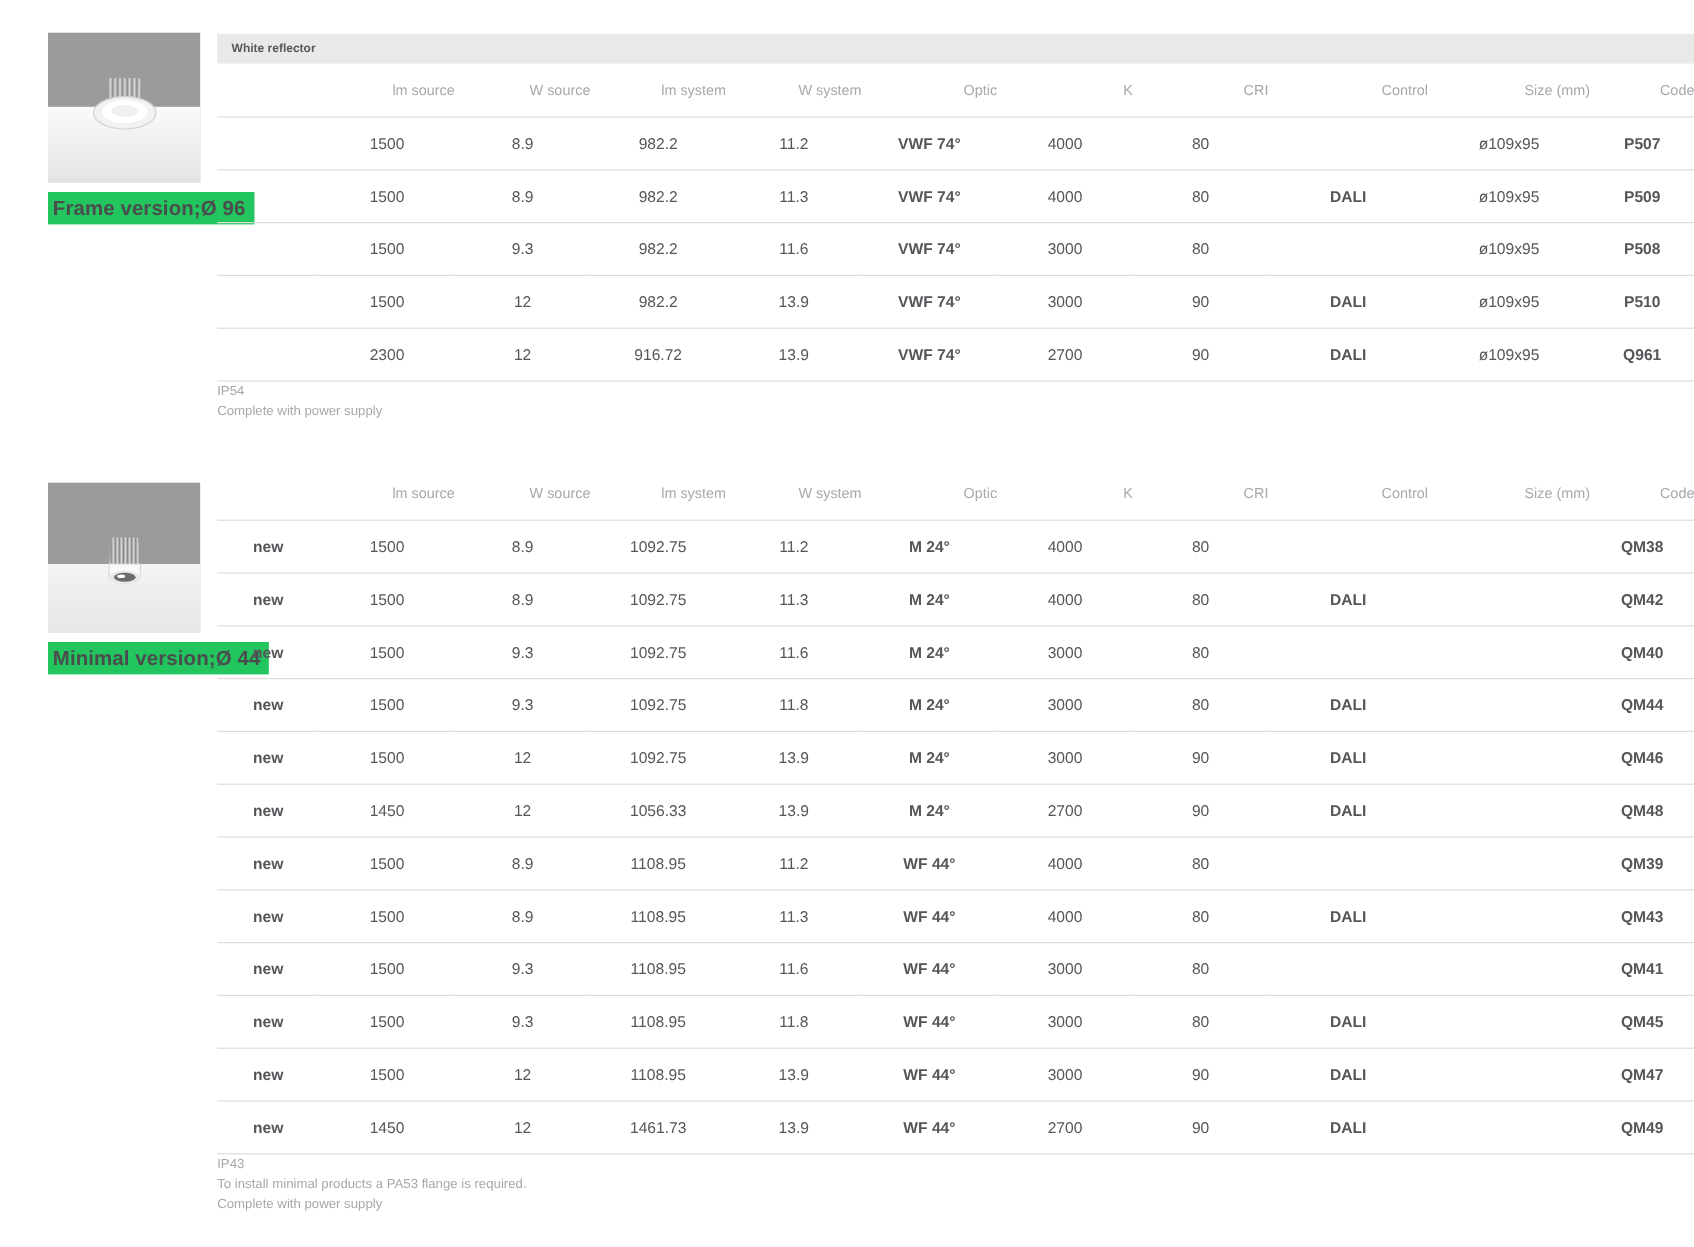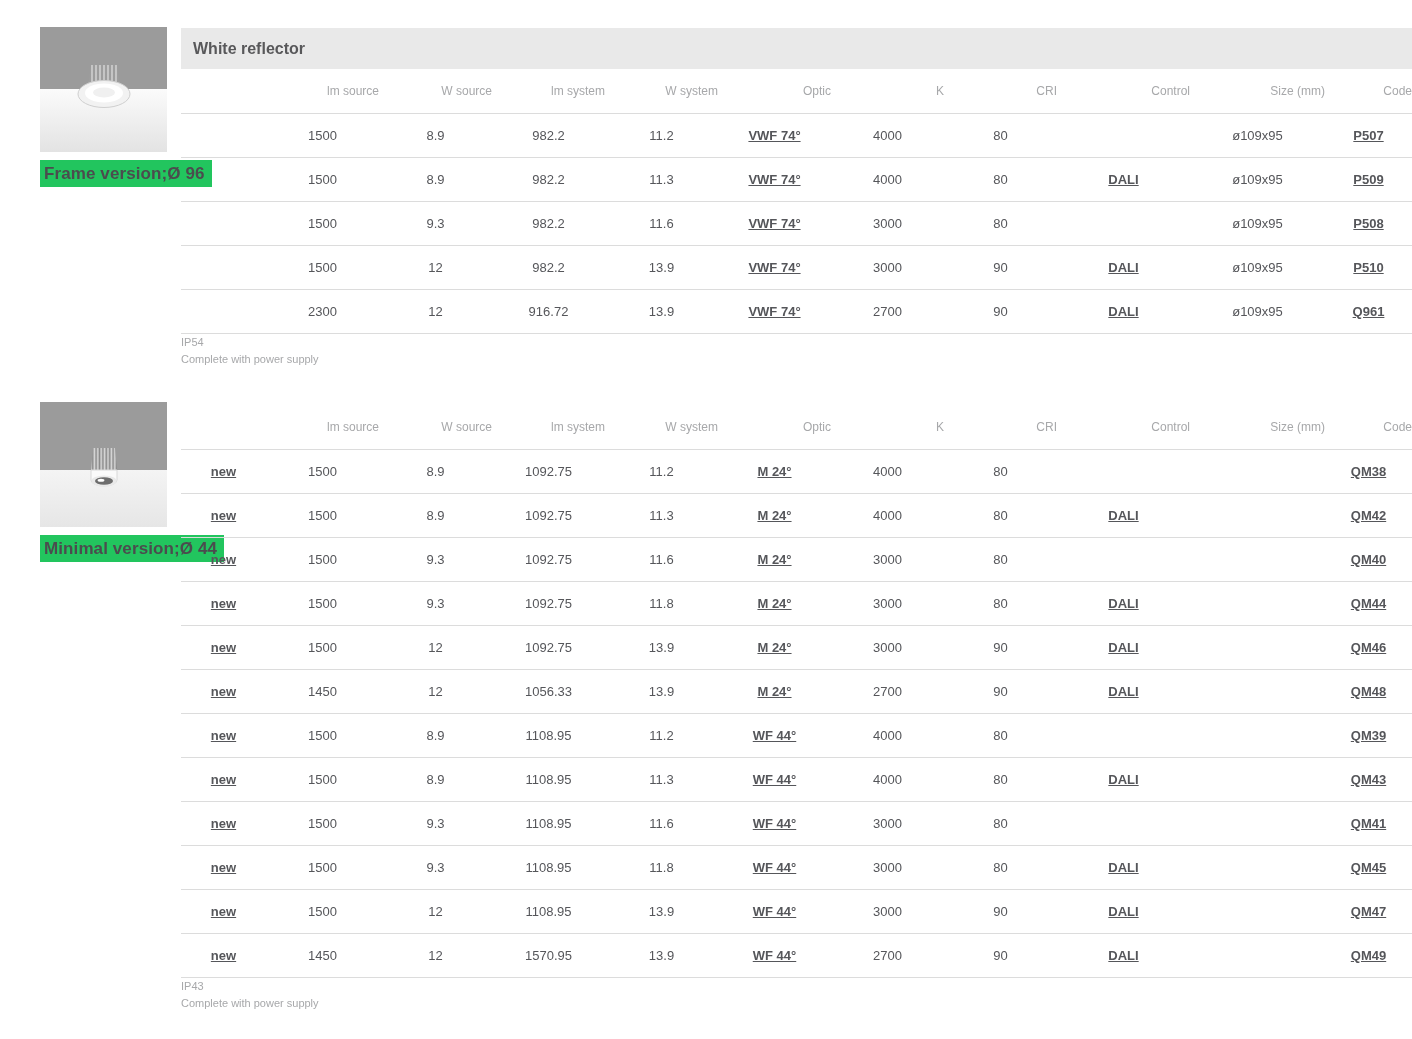--- a/index.html
+++ b/index.html
@@ -22,23 +22,23 @@
     background:#22c55e; color:#4b4c4e;
     font-size:17px; font-weight:bold;
     padding:4px 7px 3px 4px; letter-spacing:.1px;
     white-space:nowrap;
   }
 
   
   .tables { position:absolute; left:181px; top:0; width:1231px; }
 
   .section-band {
-    margin-top:28px; height:41px; background:#e9e9e9;
+    margin-top:28px; height:25px; background:#e9e9e9;
     display:flex; align-items:center; padding-left:12px;
-    font-size:16px; font-weight:bold; color:#58585a;
+    font-size:10px; font-weight:bold; color:#58585a;
   }
 
   table.spec {
     width:1231px; table-layout:fixed; border-collapse:collapse;
   }
   table.spec th {
     height:44px; vertical-align:middle; text-align:right;
     font-size:12px; font-weight:normal; color:#a7a8aa;
     border-bottom:1px solid #dcdcdc;
   }
@@ -53,22 +53,22 @@
   table.spec th:nth-child(3), table.spec td:nth-child(3),
   table.spec th:nth-child(4), table.spec td:nth-child(4),
   table.spec th:nth-child(5), table.spec td:nth-child(5),
   table.spec th:nth-child(6), table.spec td:nth-child(6),
   table.spec th:nth-child(7), table.spec td:nth-child(7),
   table.spec th:nth-child(8), table.spec td:nth-child(8) { width:113px; }
   table.spec th:nth-child(9), table.spec td:nth-child(9)  { width:133px; }
   table.spec th:nth-child(10), table.spec td:nth-child(10){ width:135px; }
   table.spec th:nth-child(11), table.spec td:nth-child(11){ width:87px; }
 
-  td.c-new  { color:#e2103f; font-weight:bold; font-size:12.5px;text-decoration:underline; }
-  td.c-bold { font-weight:bold;text-decoration:underline; }
+  td.c-new  { color:#e2103f; font-weight:bold; font-size:12.5px; }
+  td.c-bold { font-weight:bold; }
 
   .notes { }
   .notes div {
     font-size:11px; color:#a7a8aa; line-height:17px;
   }
 
   .gap-between-tables { height:38px; }
 </style>
 </head>
 <body>
@@ -378,31 +378,32 @@
             <td>3000</td>
             <td>90</td>
             <td class="c-bold">DALI</td>
             <td></td>
             <td class="c-bold">QM47</td>
           </tr>
           <tr>
             <td class="c-new">new</td>
             <td>1450</td>
             <td>12</td>
-            <td>1570.95</td>
+            <td>1461.73</td>
             <td>13.9</td>
             <td class="c-bold">WF 44°</td>
             <td>2700</td>
             <td>90</td>
             <td class="c-bold">DALI</td>
             <td></td>
             <td class="c-bold">QM49</td>
           </tr>
         </tbody>
     </table>
 
     <div class="notes">
       <div>IP43</div>
+      <div>To install minimal products a PA53 flange is required.</div>
       <div>Complete with power supply</div>
     </div>
 
   </div>
 </div>
 
 </body></html>

